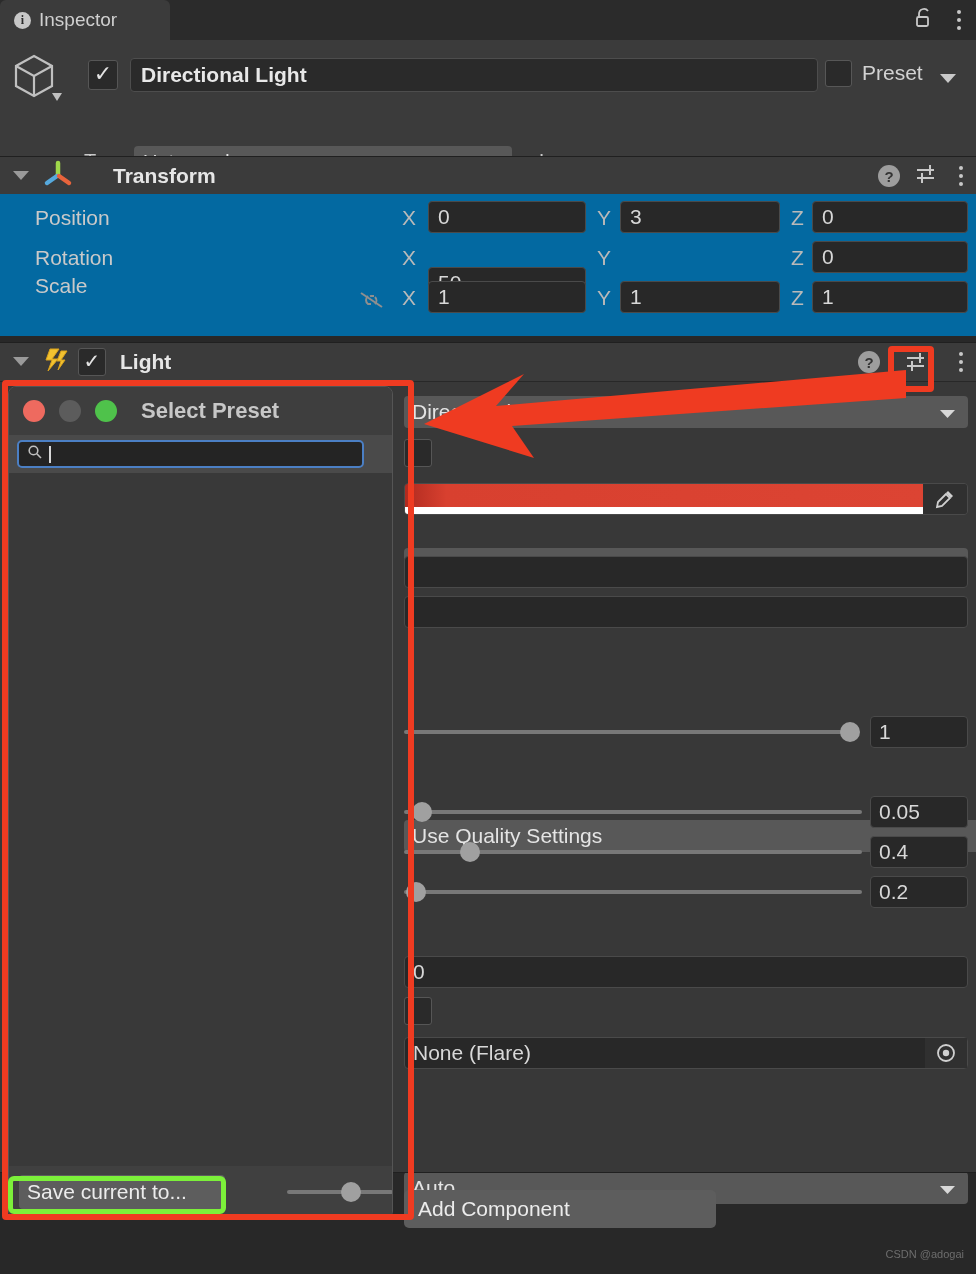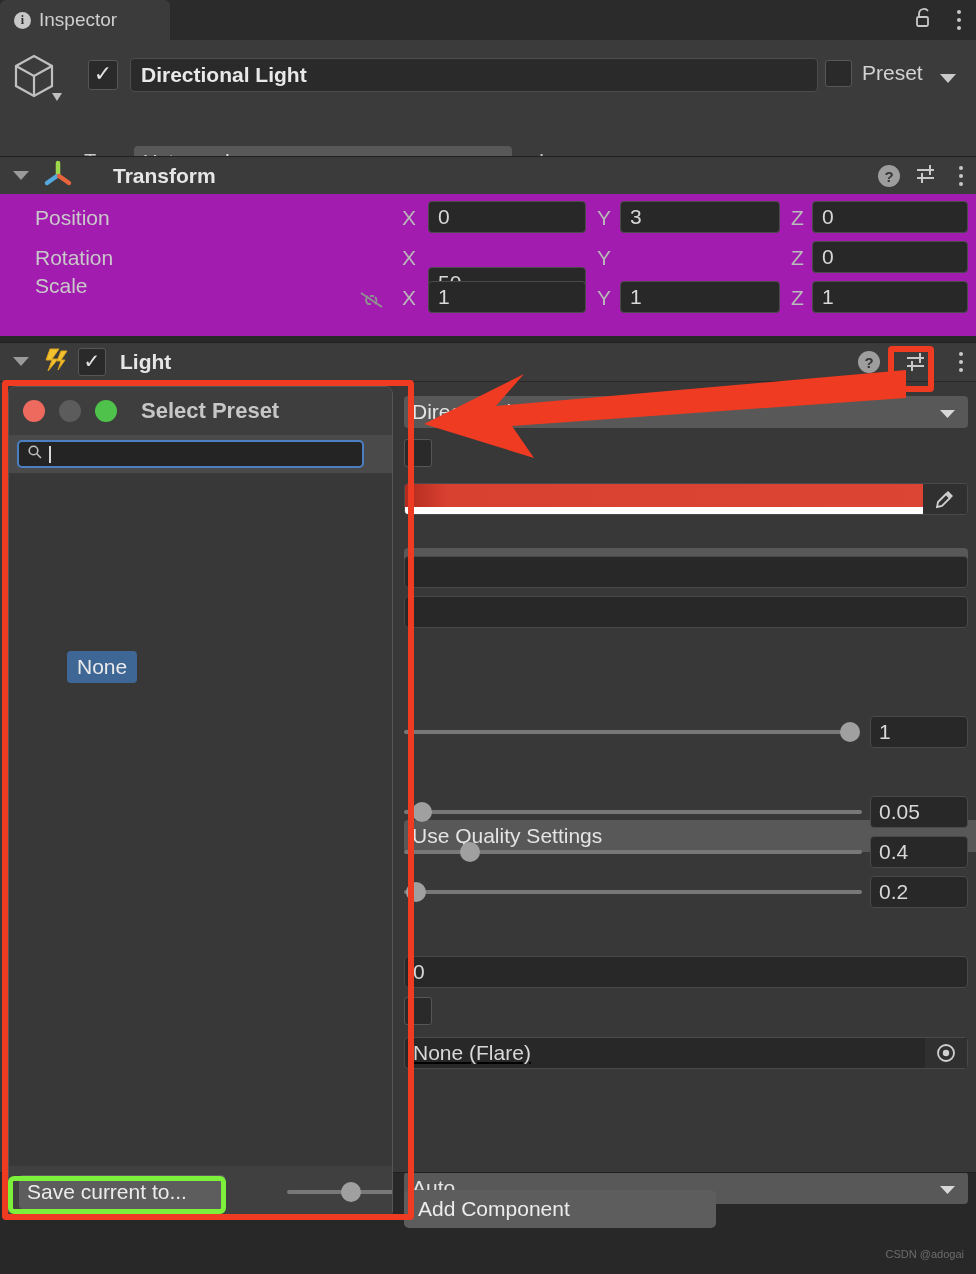--- a/index.html
+++ b/index.html
@@ -67,21 +67,21 @@
   .comp-right { position:absolute; right:8px; top:0; height:38px; display:flex; align-items:center; gap:14px; }
 
   .help-icon {
     width:22px;height:22px;border-radius:50%;background:#9d9d9d;color:#343434;
     font-size:15px;font-weight:bold;display:flex;align-items:center;justify-content:center;
   }
   .kebab { display:flex; flex-direction:column; gap:4px; align-items:center; padding:0 5px; }
   .kebab i { width:4px; height:4px; background:#c8c8c8; border-radius:50%; display:block; }
 
   
-  .tbody { position:absolute; left:0; top:194px; width:976px; height:142px; background:#a21caf; }
+  .tbody { position:absolute; left:0; top:194px; width:976px; height:142px; background:#0369a1; }
   .row-lbl { position:absolute; color:#c9c9c9; font-size:21px; }
   .axis { position:absolute; color:#b9b9b9; font-size:21px; }
   .numfield {
     position:absolute; height:32px; background:#282828; border:1px solid #4a4a4a;
     border-radius:4px; display:flex; align-items:center; padding-left:9px;
     color:#d8d8d8; font-size:21px;
   }
 
   
   .lbody { position:absolute; left:0; top:382px; width:976px; height:790px; background:#383838; }
@@ -410,21 +410,21 @@
     <div class="lrow textfield" style="left:870px;top:494px;width:98px;">
       <span>0.2</span>
     </div>
 
     <div class="lrow textfield" style="top:574px;width:564px;">
       <span>0</span>
     </div>
 
     <div class="smallchk" style="position:absolute;left:404px;top:615px;width:28px;height:28px;"></div>
 
-    <div class="objfield" style="top:655px;width:564px;height:32px;text-decoration:underline;">
+    <div class="objfield" style="top:655px;width:564px;height:32px;">
       <span class="txt">None (Flare)</span>
       <span class="objsel">
         <svg width="22" height="22" viewBox="0 0 22 22">
             <circle cx="11" cy="11" r="8" fill="none" stroke="#d0d0d0" stroke-width="1.8"></circle>
             <circle cx="11" cy="11" r="3.2" fill="#d0d0d0"></circle>
           </svg>
       </span>
     </div>
 
     <div class="lrow dropdown" style="top:694px;width:564px;">
@@ -457,25 +457,20 @@
       <span>
         <svg width="16" height="16" viewBox="0 0 16 16">
             <circle cx="6.5" cy="6.5" r="4.3" fill="none" stroke="#c0c0c0" stroke-width="1.6"></circle>
             <line x1="9.8" y1="9.8" x2="14" y2="14" stroke="#c0c0c0" stroke-width="1.6"></line>
           </svg>
       </span>
       <span class="caret"></span>
       <span></span>
     </div>
 
-    <div class="pw-list">
-      <div class="pw-item">
-        <span>None</span>
-      </div>
-    </div>
 
     <div class="pw-bottom">
       <div class="savebtn">
         <span>Save current to...</span>
       </div>
       <div class="slider-track" style="left:278px;top:24px;width:106px;"></div>
       <div class="slider-knob" style="left:332px;top:16px;"></div>
     </div>
   </div>
 

